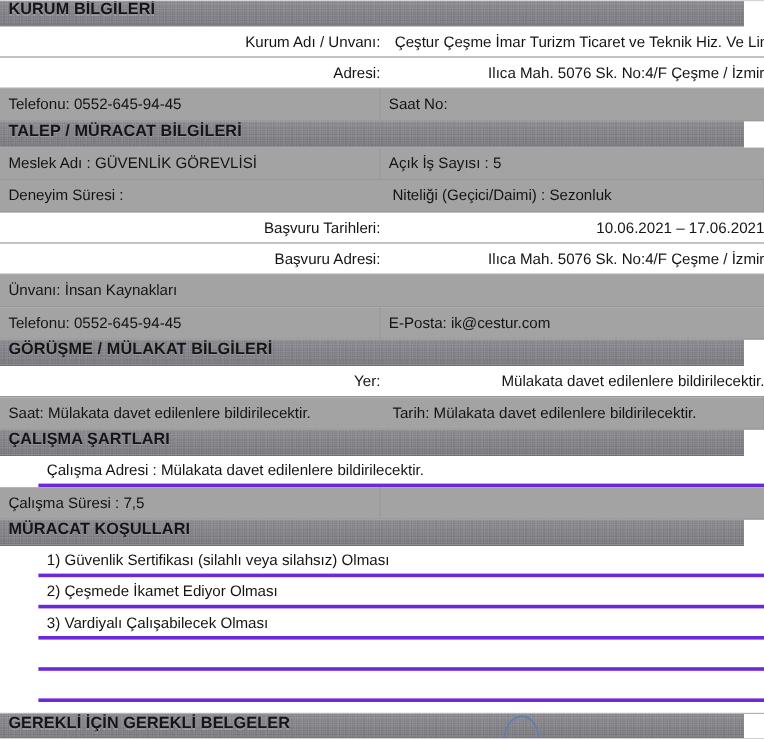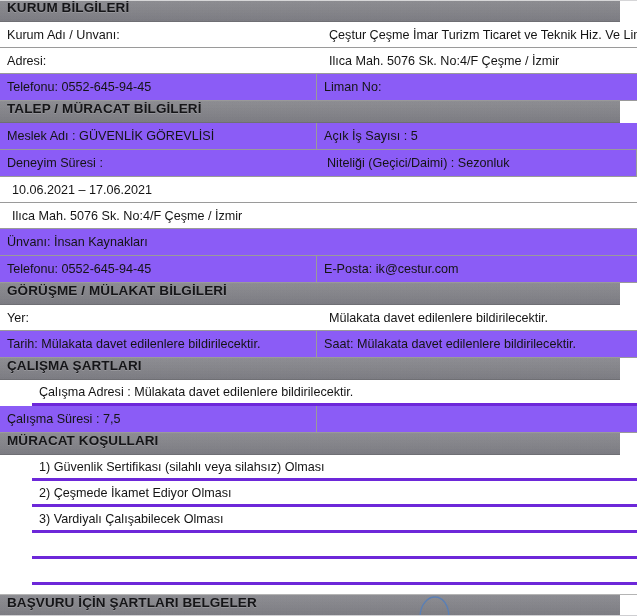--- a/index.html
+++ b/index.html
@@ -22,21 +22,21 @@
     width: 637px;
     height: 616px;
     background: #ffffff;
   }
 
   .row {
     display: flex;
     width: 637px;
     box-sizing: border-box;
     border-bottom: 1px solid #9a9a9a;
-    background: #8b5cf6;
+    background: #a3a3a3;
   }
 
   
   .band {
     display: flex;
     width: 620px;
     height: 22px;
     box-sizing: border-box;
     border-bottom: 1px solid #6f6f74;
     background:
@@ -90,20 +90,21 @@
   
   .span-row {
     display: flex;
     width: 637px;
     height: 26px;
     box-sizing: border-box;
     border-bottom: 1px solid #9a9a9a;
     align-items: center;
     font-size: 12.6px;
     white-space: nowrap;
+    text-align: right;
   }
   .span-row .lbl {
     padding-left: 7px;
     width: 310px;
     flex: 0 0 310px;
   }
   .span-row .val {
     flex: 1 1 auto;
     padding-left: 12px;
   }
@@ -170,42 +171,44 @@
     <span class="val">Çeştur Çeşme İmar Turizm Ticaret ve Teknik Hiz. Ve Liman İşlt. Ltd. Şti.</span>
   </div>
 
   <div class="span-row">
     <span class="lbl">Adresi:</span>
     <span class="val">Ilıca Mah. 5076 Sk. No:4/F Çeşme  / İzmir</span>
   </div>
 
   <div class="row">
     <div class="cell left divider col-l">Telefonu: 0552-645-94-45</div>
-    <div class="cell col-r">Liman No:</div>
+    <div class="cell col-r">Saat No:</div>
   </div>
 
   <div class="band">
     <span class="band-title">TALEP / MÜRACAT BİLGİLERİ</span>
   </div>
 
   <div class="row">
     <div class="cell left divider col-l">Meslek Adı       :  GÜVENLİK GÖREVLİSİ</div>
     <div class="cell col-r">Açık İş Sayısı   : 5</div>
   </div>
 
   <div class="row">
     <div class="cell col-r">Deneyim Süresi :</div>
     <div class="cell left divider col-l">Niteliği (Geçici/Daimi) :    Sezonluk</div>
   </div>
 
   <div class="span-row">
+    <span class="lbl">Başvuru Tarihleri:</span>
     <span class="val">10.06.2021 – 17.06.2021</span>
   </div>
 
   <div class="span-row">
+    <span class="lbl">Başvuru Adresi:</span>
     <span class="val">Ilıca Mah. 5076 Sk. No:4/F Çeşme  / İzmir</span>
   </div>
 
   <div class="row">
     <div class="cell col-r">Ünvanı: İnsan Kaynakları</div>
   </div>
 
   <div class="row">
     <div class="cell left divider col-l">Telefonu: 0552-645-94-45</div>
     <div class="cell col-r">E-Posta: ik@cestur.com</div>
@@ -214,22 +217,22 @@
   <div class="band">
     <span class="band-title">GÖRÜŞME  / MÜLAKAT BİLGİLERİ</span>
   </div>
 
   <div class="span-row">
     <span class="lbl">Yer:</span>
     <span class="val">Mülakata davet edilenlere bildirilecektir.</span>
   </div>
 
   <div class="row">
+    <div class="cell col-r">Saat: Mülakata davet edilenlere bildirilecektir.</div>
     <div class="cell left divider col-l">Tarih: Mülakata davet edilenlere bildirilecektir.</div>
-    <div class="cell col-r">Saat: Mülakata davet edilenlere bildirilecektir.</div>
   </div>
 
   <div class="band">
     <span class="band-title">ÇALIŞMA ŞARTLARI</span>
   </div>
 
   <div class="text-row">Çalışma Adresi : Mülakata davet edilenlere bildirilecektir.</div>
 
   <div class="row">
     <div class="cell left divider col-l">Çalışma Süresi : 7,5</div>
@@ -241,21 +244,21 @@
 
   <div class="text-row">1) Güvenlik Sertifikası (silahlı veya silahsız) Olması</div>
   <div class="text-row">2) Çeşmede İkamet Ediyor Olması</div>
   <div class="text-row">3) Vardiyalı Çalışabilecek Olması</div>
   <div class="text-row blank"></div>
   <div class="text-row blank"></div>
 
   <div class="spacer-gap"></div>
 
   <div class="band">
-    <span class="band-title">BAŞVURU İÇİN ŞARTLARI BELGELER</span>
+    <span class="band-title">GEREKLİ İÇİN GEREKLİ BELGELER</span>
   </div>
 
   <svg class="ink" viewBox="0 0 34 22">
     <path d="M2 22 C2 8, 10 1, 17 1 C24 1, 31 8, 31 22" fill="none" stroke="#5a7fb5" stroke-width="1.3" stroke-linecap="round"></path>
   </svg>
 
   <div class="scan-bottom"></div>
 </div>
 
 </body></html>

